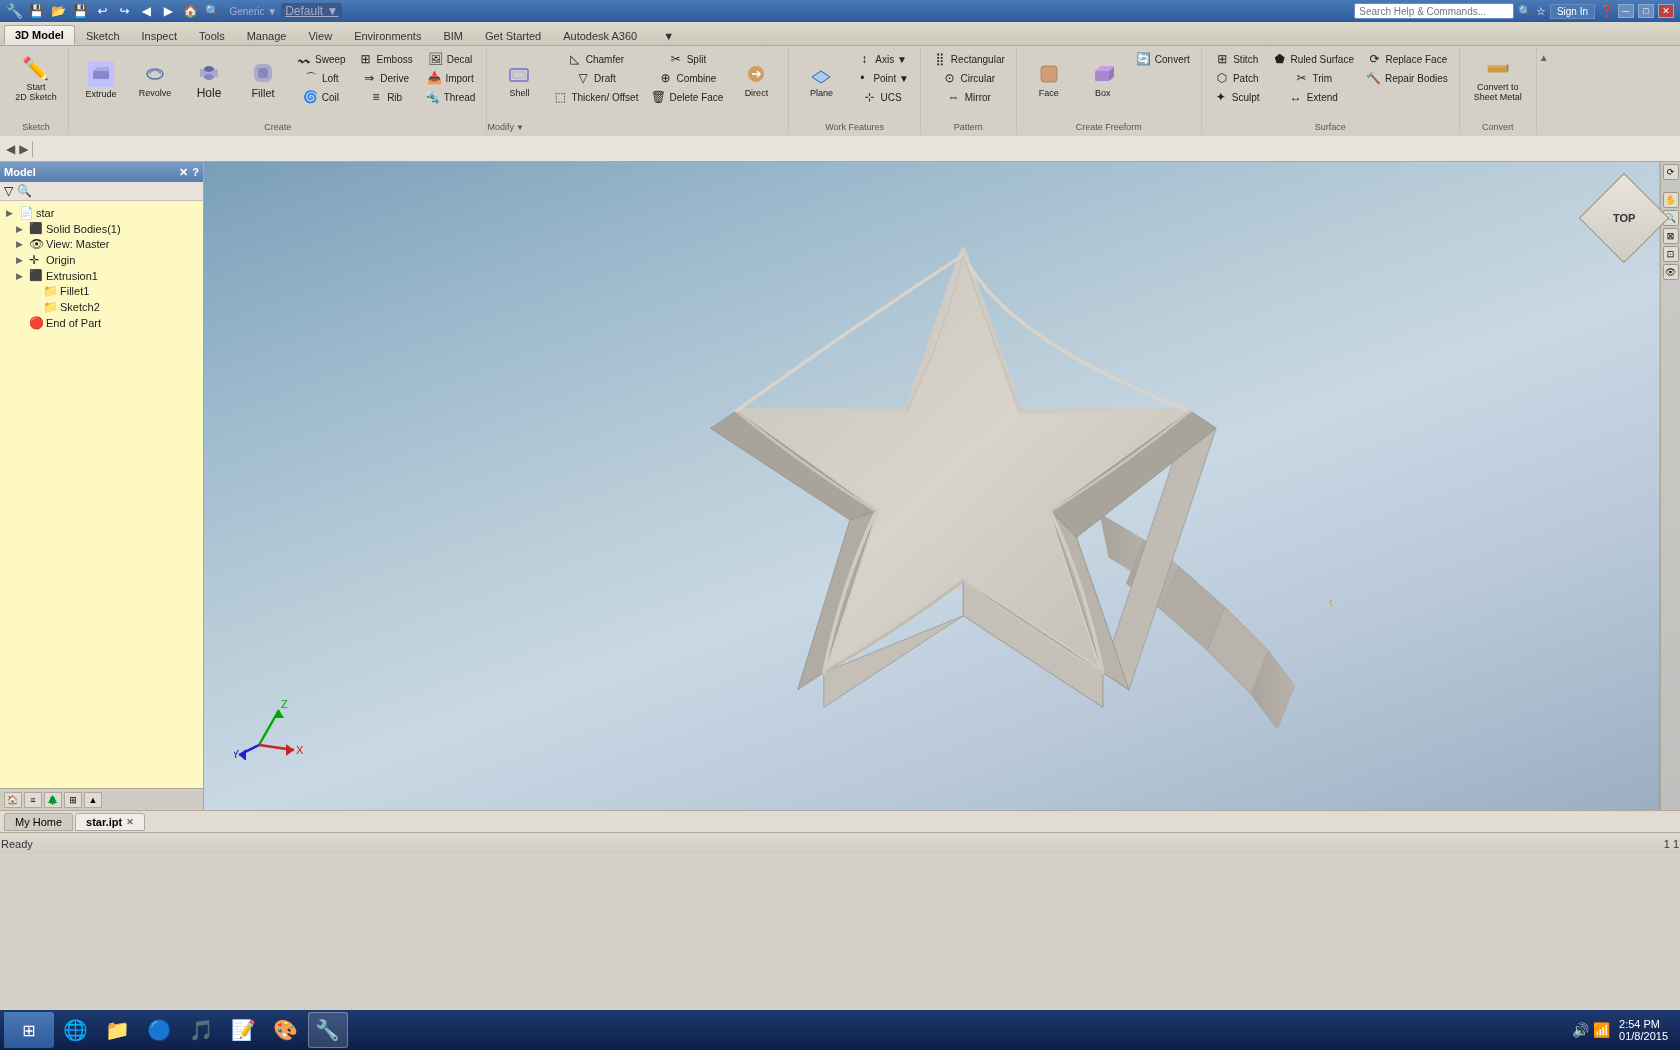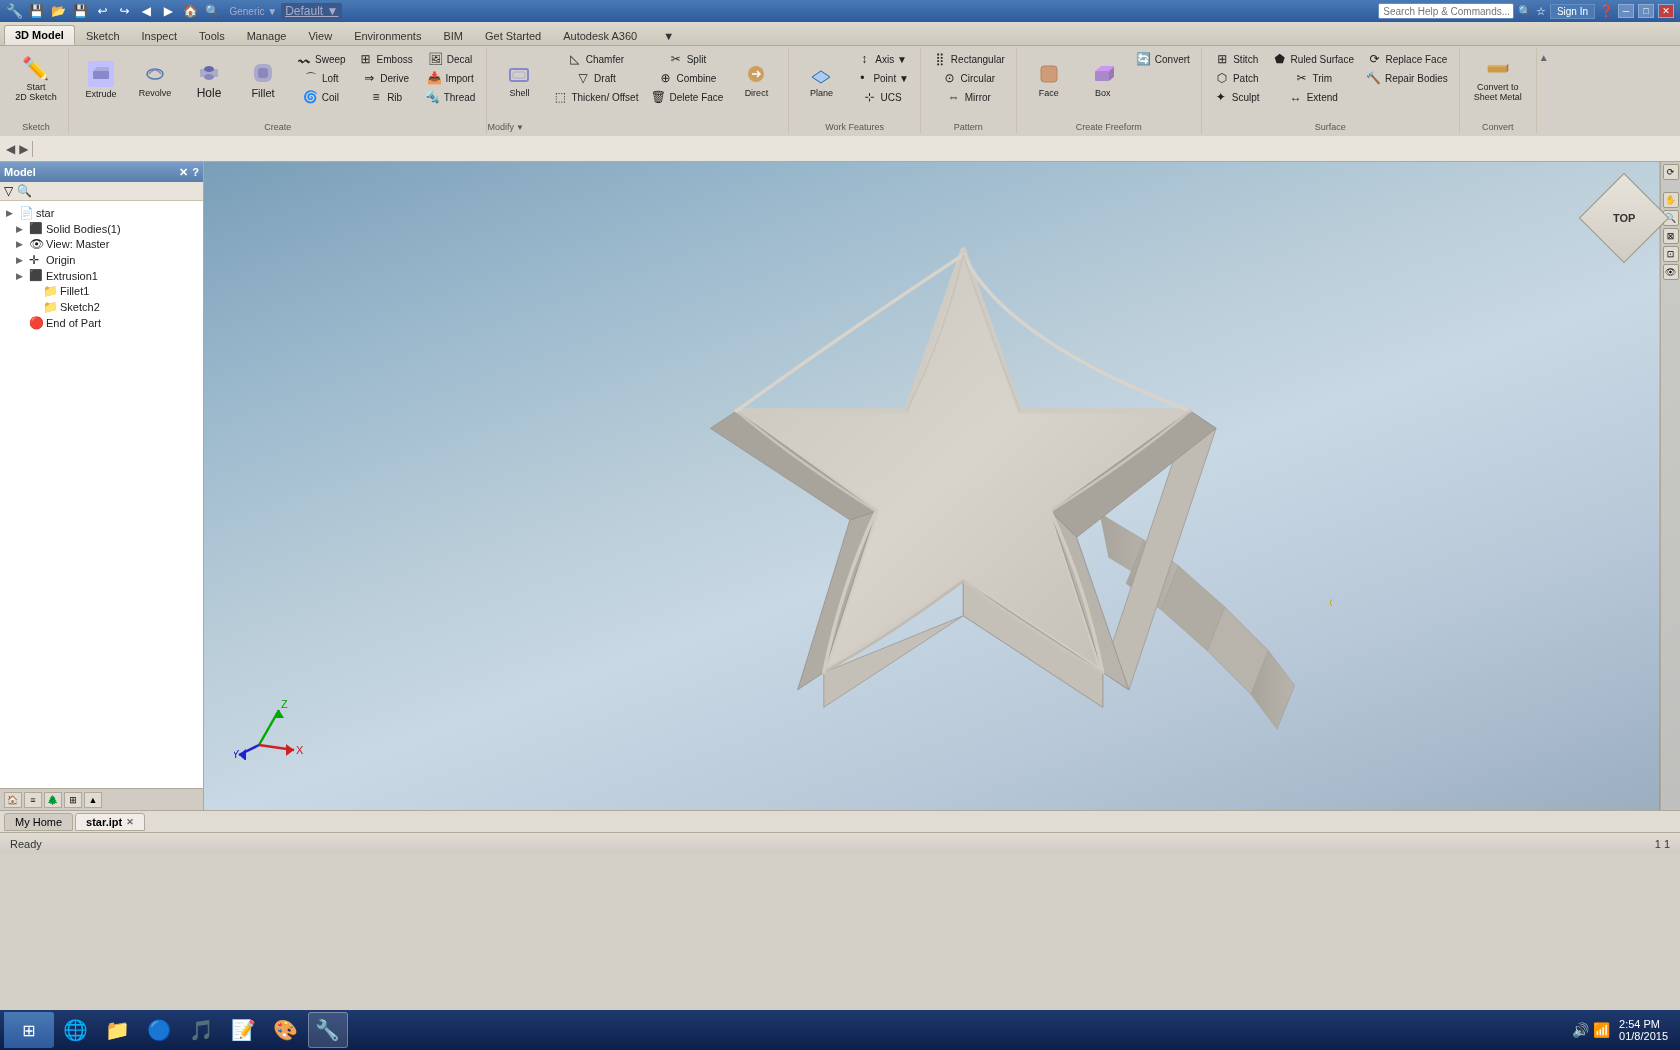--- a/index.html
+++ b/index.html
@@ -142,21 +142,21 @@
 
     
     #main-layout {
       display: flex;
       height: calc(1050px - 22px - 24px - 90px - 22px - 26px - 24px);
     }
 
     
     #left-panel {
       width: 204px;
-      background: #ffffff;
+      background: #fef9c3;
       border-right: 1px solid #b0a898;
       display: flex;
       flex-direction: column;
     }
     #model-panel-header {
       display: flex;
       align-items: center;
       justify-content: space-between;
       background: linear-gradient(to bottom, #7a9ec8, #5a7eac);
       padding: 2px 4px;
@@ -213,21 +213,21 @@
       transform: translate(-50%, -50%);
     }
 
     
     #statusbar {
       height: 22px;
       background: linear-gradient(to bottom, #e0dcd4, #d0ccc4);
       border-top: 1px solid #b0a898;
       display: flex;
       align-items: center;
-      padding: 0 10px;
+      padding: 0 1px;
       font-size: 11px;
       color: #333;
       justify-content: space-between;
     }
 
     
     #tab-bar {
       height: 22px;
       background: #e0dcd4;
       border-top: 1px solid #b0a898;
@@ -338,21 +338,21 @@
     <span class="qa-btn" title="Undo">↩</span>
     <span class="qa-btn" title="Redo">↪</span>
     <span class="qa-btn" title="Back">◀</span>
     <span class="qa-btn" title="Forward">▶</span>
     <span class="qa-btn" title="Home">🏠</span>
     <span class="qa-btn" title="Zoom">🔍</span>
     <span style="color:#aac; font-size:10px; margin-left:4px;">Generic ▼</span>
     <span style="color:#aac; font-size:12px; background:#3a5a8c; padding:1px 4px; border-radius:2px;text-decoration:underline;">Default ▼</span>
   </div>
   <div id="titlebar-right" style="display:flex;align-items:center;gap:4px;">
-    <input id="search-input" type="text" style="width: 136px; height: 16px; font-size: 10px; padding: 0px 4px; border: 1px solid rgb(106, 141, 192); border-radius: 2px;" placeholder="Search Help &amp; Commands...">
+    <input id="search-input" type="text" style="width: 160px; height: 16px; font-size: 10px; padding: 0px 4px; border: 1px solid rgb(106, 141, 192); border-radius: 2px;" placeholder="Search Help &amp; Commands...">
     <span style="color:white;font-size:11px;">🔍</span>
     <span style="color:white;font-size:11px;">☆</span>
     <button style="font-size:10px;padding:1px 6px;background:#4a7ab5;border:1px solid #6a8dc0;color:white;cursor:pointer;">Sign In</button>
     <span style="color:white;font-size:12px;">❓</span>
     <div class="title-btn">─</div>
     <div class="title-btn">□</div>
     <div class="title-btn close">✕</div>
   </div>
 </div>
 

